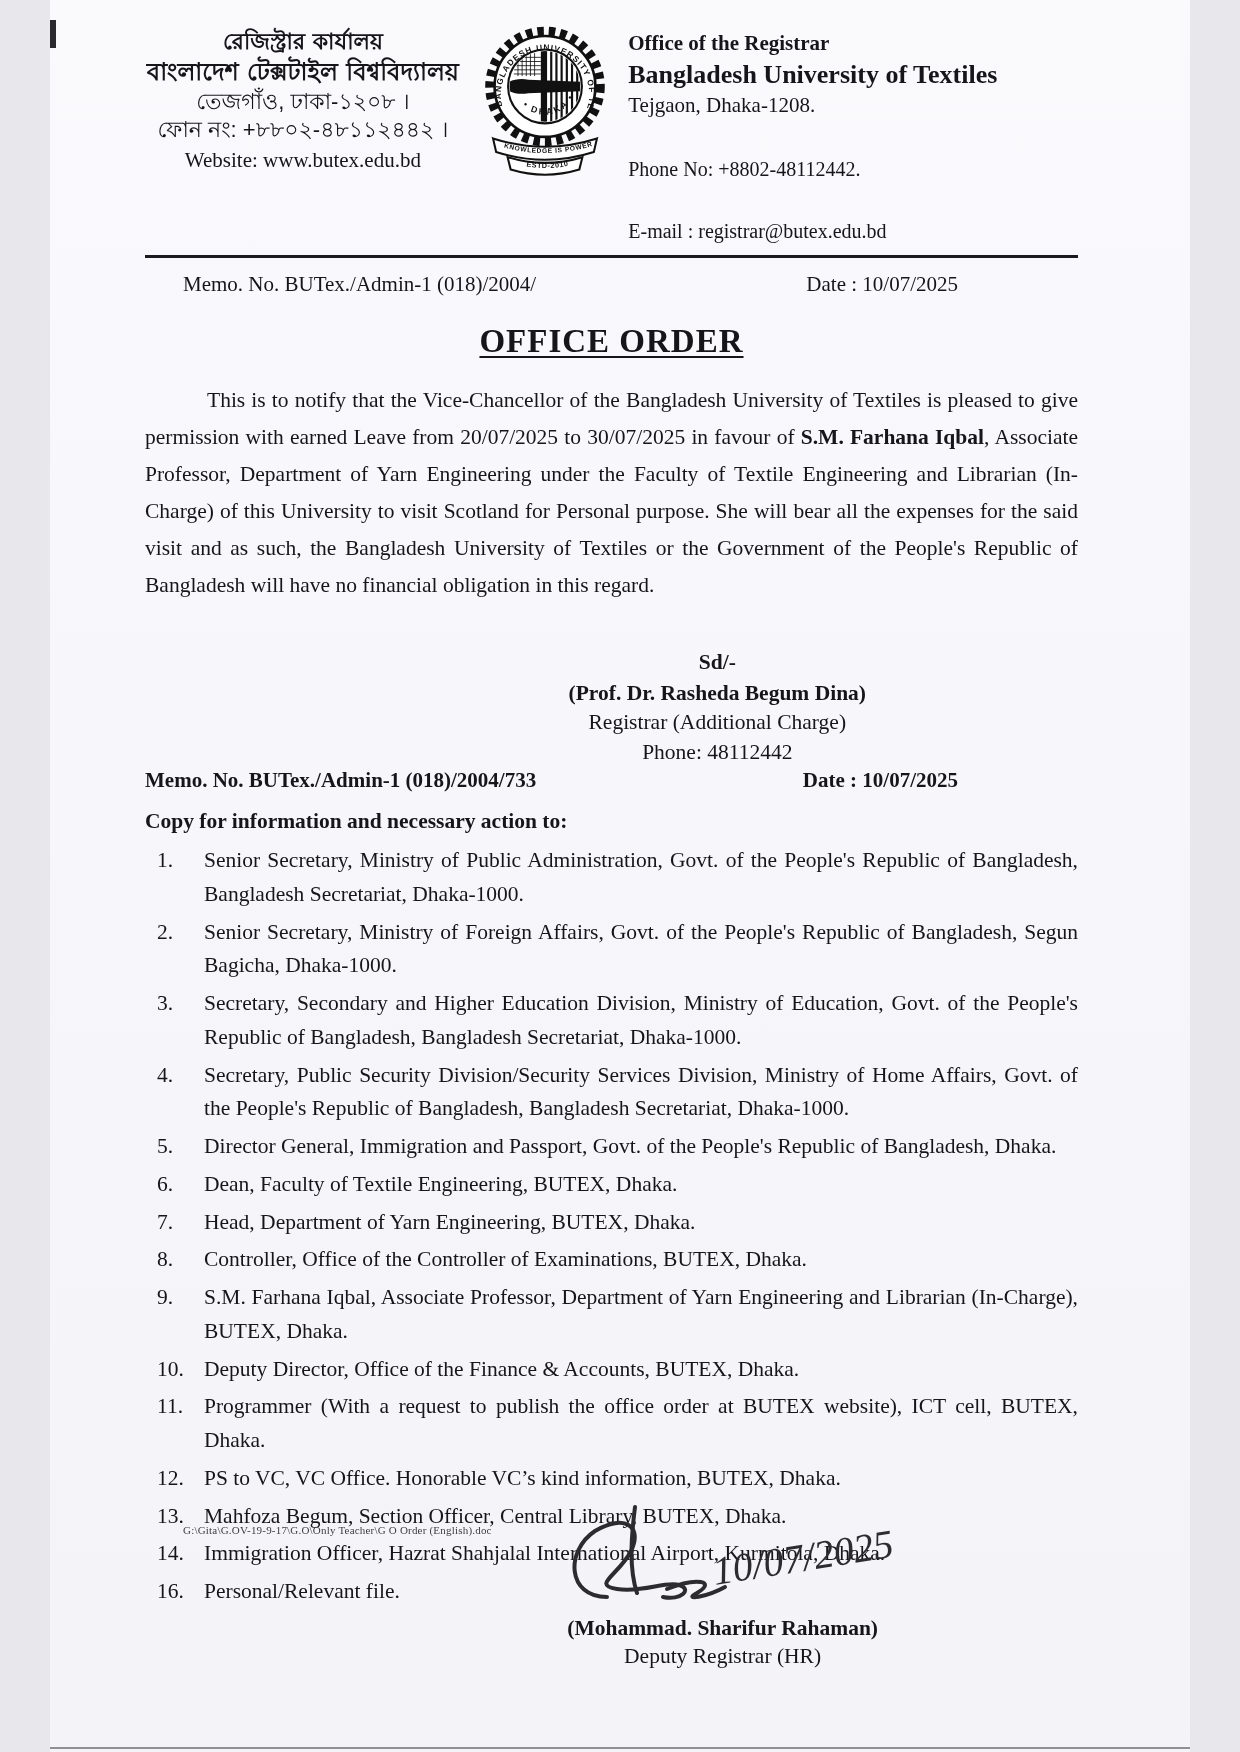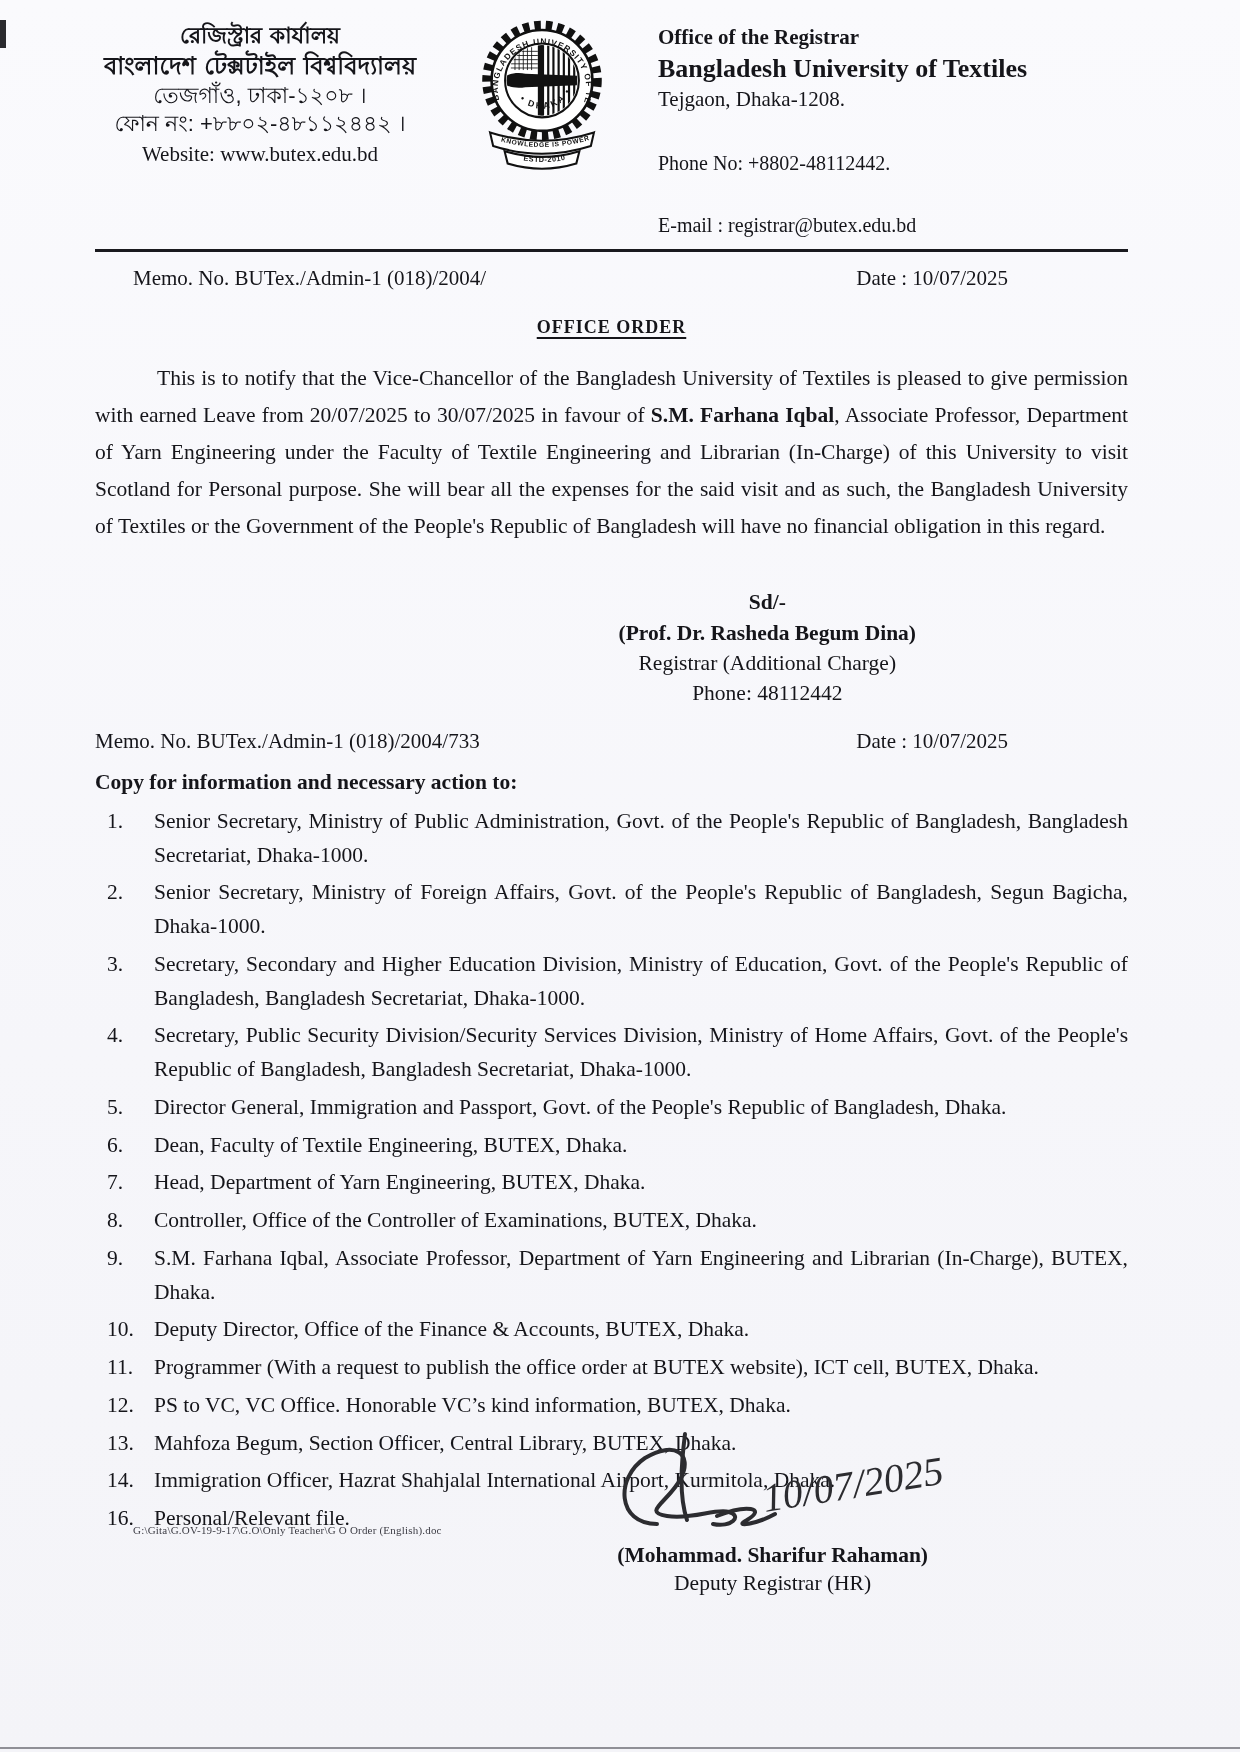--- a/index.html
+++ b/index.html
@@ -1,24 +1,24 @@
 <!DOCTYPE html>
 <html><head>
 <meta charset="utf-8">
 <style>
   html,body{margin:0;padding:0;}
   body{background:#e8e8ec;font-family:"Liberation Serif",serif;}
   .page{
     position:relative;
-    width:1240px;height:1752px;
+    width:1140px;height:1752px;
     margin:0 auto;
     background:linear-gradient(180deg,#fafafd 0%,#f6f6fa 60%,#f4f4f8 100%);
     color:#15151a;
     box-sizing:border-box;
-    padding:14px 112px 0 95px;
+    padding:20px 112px 0 95px;
     overflow:hidden;
   }
   .scan-edge-bottom{position:absolute;left:0;bottom:3px;width:100%;border-top:2px solid #8f8f96;}
   .scan-mark-left{position:absolute;left:0;top:20px;width:6px;height:28px;background:#2a2a2e;}
 
   
   .letterhead{display:flex;align-items:flex-start;justify-content:space-between;}
   .lh-left{width:330px;text-align:center;line-height:1.3;padding-top:8px;}
   .lh-left .bn1{font-size:22px;font-weight:bold;font-family:"DejaVu Sans",sans-serif;}
   .lh-left .bn2{font-size:24px;font-weight:bold;font-family:"DejaVu Sans",sans-serif;}
@@ -30,21 +30,21 @@
   .lh-right .en2{font-size:26px;font-weight:bold;}
   .lh-right .en3{font-size:21px;}
   .lh-right .en4,.lh-right .en5{font-size:20px;margin-top:36px;}
 
   .rule{border:none;border-top:3px solid #1a1a1f;margin:10px 0 0 0;}
 
   .memo-row{display:flex;justify-content:space-between;align-items:baseline;font-size:21px;margin-top:14px;}
   .memo-row .no{padding-left:38px;}
   .memo-row .date{margin-right:120px;}
 
-  .order-title{text-align:center;font-size:18px;font-weight:bold;letter-spacing:1px;
+  .order-title{text-align:center;font-size:33px;font-weight:bold;letter-spacing:1px;
     text-decoration:underline;text-underline-offset:4px;text-decoration-thickness:2px;margin-top:26px;}
 
   .body-par{font-size:21.5px;line-height:1.73;text-align:justify;margin-top:22px;text-indent:62px;}
   .body-par.second{margin-top:14px;}
 
   .sig1{margin-top:26px;margin-left:auto;margin-right:212px;width:fit-content;text-align:center;
     font-size:21.5px;line-height:1.25;}
   .sig1 .sd{font-weight:bold;margin-top:44px;}
   .sig1 .nm{font-weight:bold;margin-top:4px;}
   .sig1 .ds,.sig1 .ph{margin-top:3px;}
@@ -157,21 +157,21 @@
   <p class="body-par"><span>This is to notify that the Vice-Chancellor of the Bangladesh University of Textiles is pleased to give permission with earned Leave from 20/07/2025 to 30/07/2025 in favour of </span><b>S.M. Farhana Iqbal</b><span>, Associate Professor, Department of Yarn Engineering under the Faculty of Textile Engineering and Librarian (In-Charge) of this University to visit Scotland for Personal purpose. She will bear all the expenses for the said visit and as such, the Bangladesh University of Textiles or the Government of the People's Republic of Bangladesh will have no financial obligation in this regard.</span></p>
 
 
   <div class="sig1">
     <div class="sd">Sd/-</div>
     <div class="nm">(Prof. Dr. Rasheda Begum Dina)</div>
     <div class="ds">Registrar (Additional Charge)</div>
     <div class="ph">Phone: 48112442</div>
   </div>
 
-  <div class="memo-row" style="margin-top:22px;">
+  <div class="memo-row" style="margin-top:2px;font-weight:bold;">
     <span class="no" style="padding-left:0;">Memo. No. BUTex./Admin-1 (018)/2004/733</span>
     <span class="date">Date : 10/07/2025</span>
   </div>
 
   <div class="copy-head">Copy for information and necessary action to:</div>
 
   <div class="copy-list">
     <div class="copy-item">
         <span class="num">1.</span>
         <span class="txt">Senior Secretary, Ministry of Public Administration, Govt. of the People's Republic of Bangladesh, Bangladesh Secretariat, Dhaka-1000.</span>

